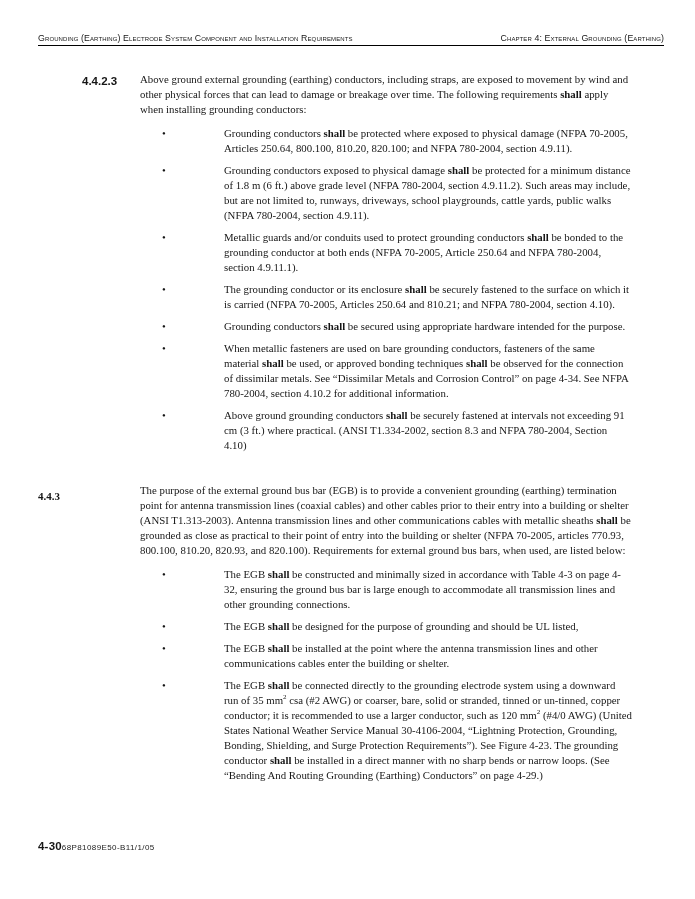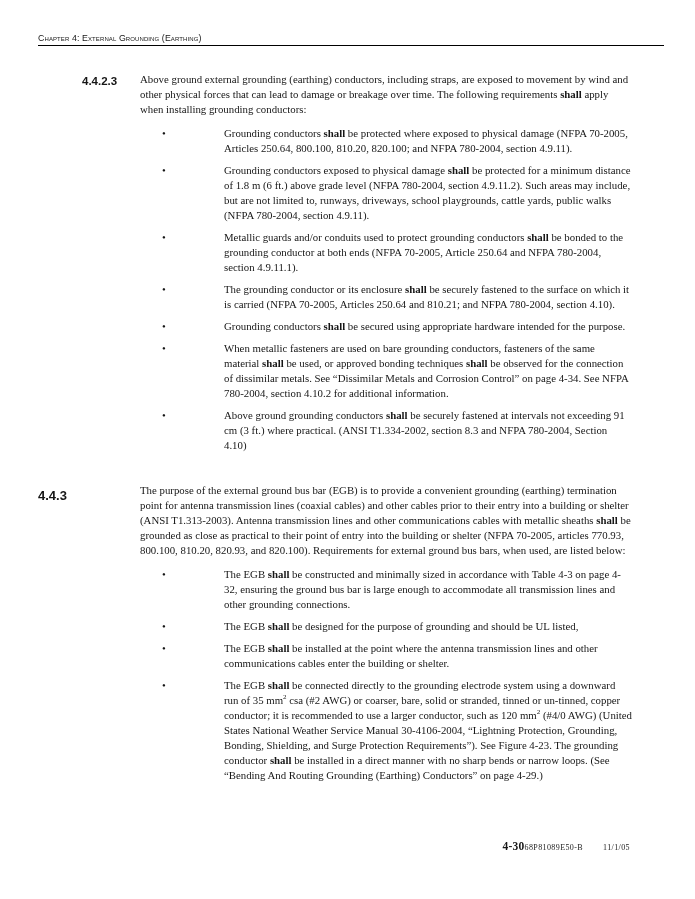--- a/index.html
+++ b/index.html
@@ -22,43 +22,44 @@
   }
   .h3{
     position:relative;font-family:"Liberation Sans",sans-serif;font-weight:700;
     font-variant:small-caps;font-size:13px;letter-spacing:.2px;line-height:16px;
   }
   .h3 .num{position:absolute;left:-58px;top:1px;font-variant:normal;font-size:11.5px;letter-spacing:0;}
   .h2{
     position:relative;margin-top:30px;font-family:"Liberation Sans",sans-serif;font-weight:700;
     font-variant:small-caps;font-size:18px;letter-spacing:.3px;line-height:22px;
   }
-  .h2 .num{position:absolute;left:-102px;top:2px;font-variant:normal;font-size:13px;letter-spacing:0;}
+  .h2 .num{position:absolute;left:-102px;top:2px;font-variant:normal;font-size:11px;letter-spacing:0;font-family:Liberation Serif, serif;}
   p.lead{margin:10px 0 0 0;}
   .sec2 p.lead{margin-top:15px;}
   ul.blist{list-style:none;margin:9px 0 0 0;padding:0 0 0 22px;}
   ul.blist li{display:flex;margin-top:7px;}
   ul.blist li:first-child{margin-top:0;}
   .marker{flex:0 0 24px;}
   .litext{flex:1;margin-left:38px;}
   .litext b, p.lead b{font-weight:700;text-align:center;}
   sup{font-size:7px;line-height:0;}
   
   footer{
     position:absolute;left:38px;right:65px;top:840px;
-    display:flex;justify-content:flex-end;align-items:baseline;
-    font-family:Liberation Serif, serif;
+    display:flex;justify-content:flex-start;align-items:baseline;
+    font-family:Liberation Sans, sans-serif;
   }
   .pageno{font-weight:700;font-size:11.5px;letter-spacing:.2px;}
-  .docmeta{font-size:8px;letter-spacing:.4px;display:flex;gap:20px;color:#222;}
+  .docmeta{font-size:8px;letter-spacing:.4px;display:flex;gap:0;color:#222;}
 </style>
 </head>
 <body>
 
 <header class="running-header">
+  <span>Grounding (Earthing) Electrode System Component and Installation Requirements</span>
   <span>Chapter 4: External Grounding (Earthing)</span>
 </header>
 
 <main>
 
   <section>
     <div class="h3">
       <span class="num">4.4.2.3</span>
     </div>
     <p class="lead">Above ground external grounding (earthing) conductors, including straps, are exposed to movement by wind and other physical forces that can lead to damage or breakage over time. The following requirements <b>shall</b> apply when installing grounding conductors:</p>

